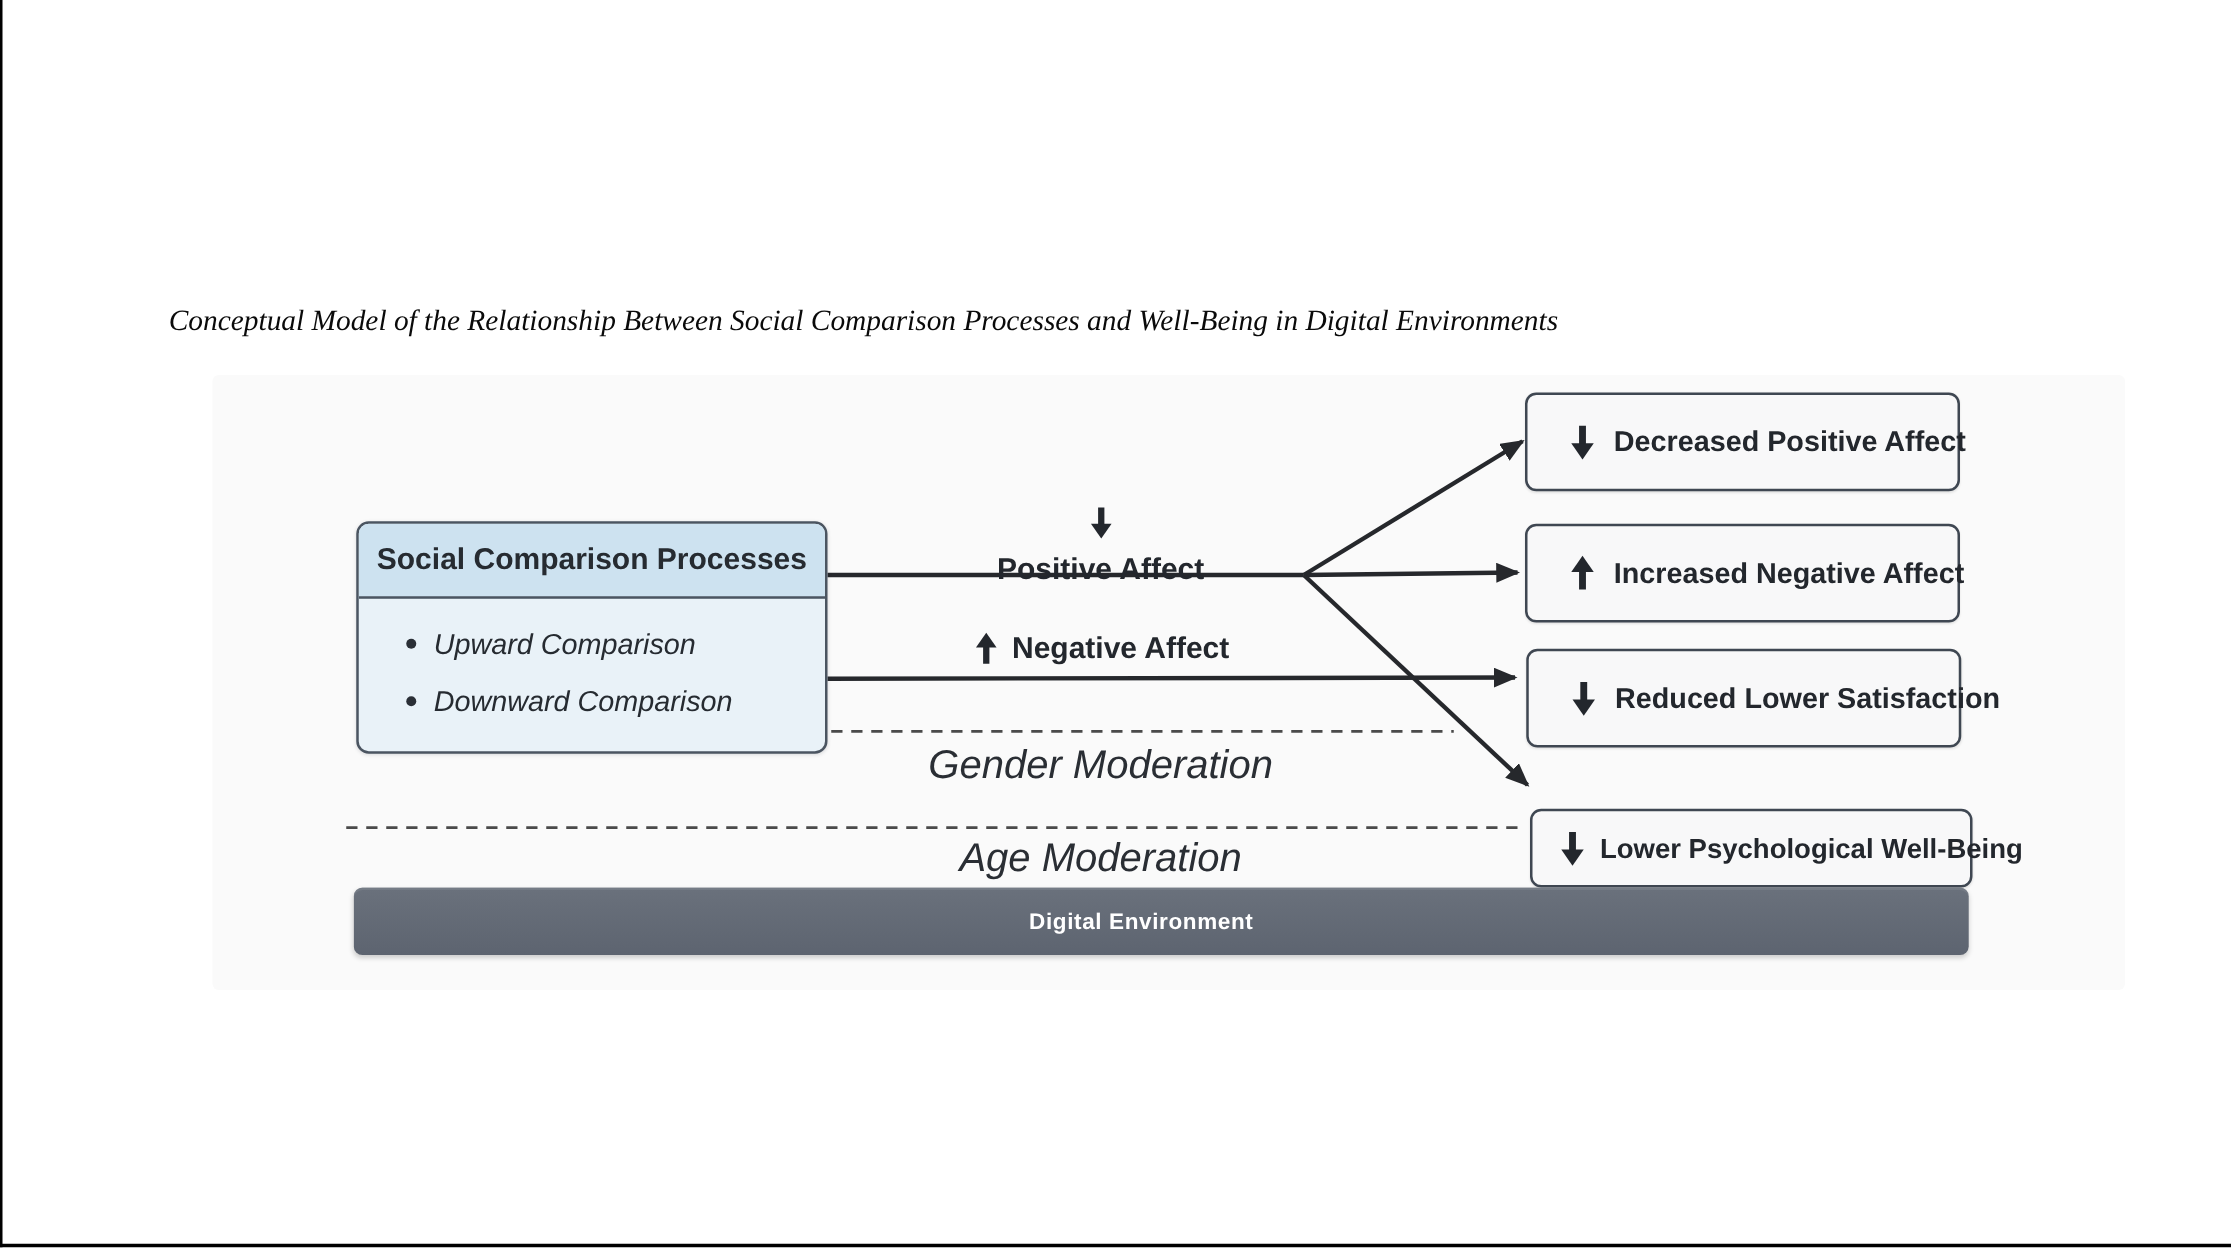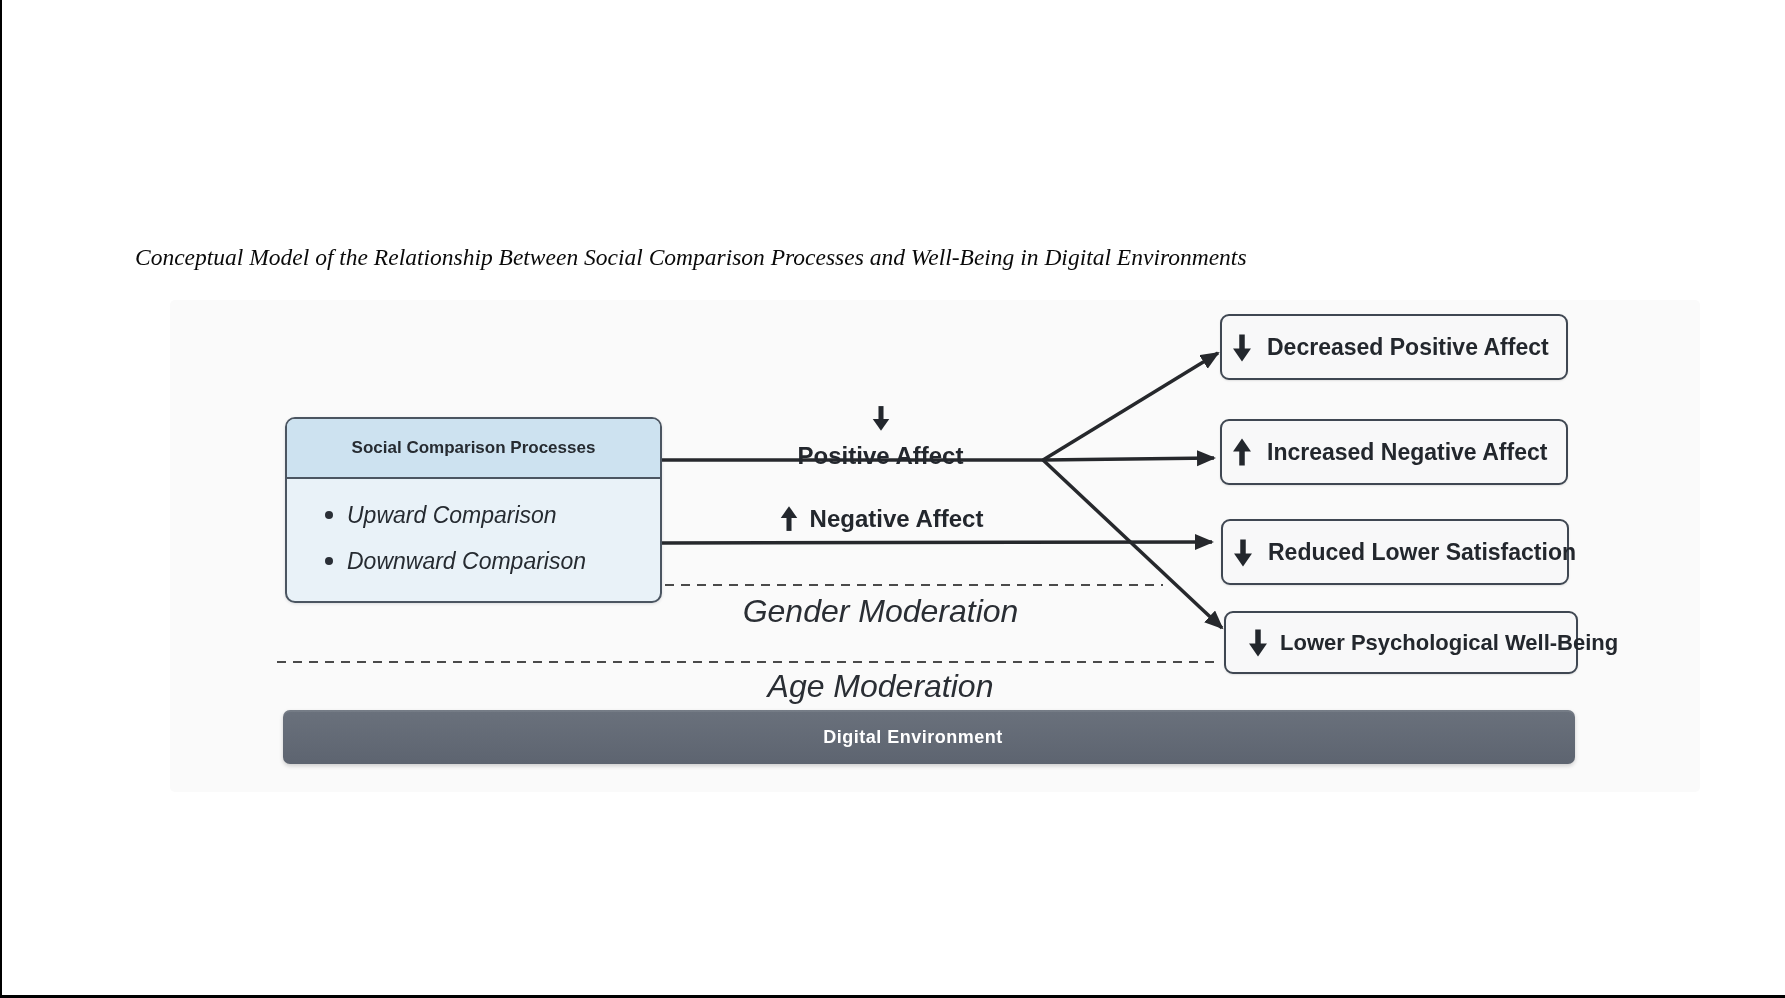--- a/index.html
+++ b/index.html
@@ -27,46 +27,46 @@
   .predictor{
     position:absolute;left:285px;top:417px;width:377px;height:186px;
     border:2.5px solid #4b5561;border-radius:10px;background:#e9f2f8;
     box-sizing:border-box;box-shadow:0 1px 3px rgba(40,50,60,.15);
     overflow:hidden;
   }
   .predictor-header{
     height:58px;background:#cde2f0;border-bottom:2px solid #4b5561;
     display:flex;align-items:center;justify-content:center;
   }
-  .predictor-title{font-size:17px;font-weight:700;color:#262b31;}
+  .predictor-title{font-size:24px;font-weight:700;color:#262b31;}
   .predictor-body{padding:13px 0 0 38px;}
   .bullet-row{display:flex;align-items:center;height:46px;font-style:italic;}
   .bullet-dot{width:8px;height:8px;border-radius:50%;background:#2a2f36;margin-right:14px;flex:none;}
   .bullet-label{font-size:23px;color:#262b31;}
 
   
   .mid-label{
     position:absolute;left:698px;width:365px;text-align:center;
     display:flex;align-items:center;justify-content:center;gap:10px;
   }
   .path-text{font-size:24px;font-weight:700;color:#23272d;white-space:nowrap;}
   .moderator-text{font-size:32px;font-style:italic;color:#2a2e34;white-space:nowrap;}
 
   
   .outcome{
-    position:absolute;width:348px;height:66px;background:#f8f8f9;
+    position:absolute;width:348px;height:79px;background:#f8f8f9;
     border:2px solid #3f4752;border-radius:9px;box-sizing:border-box;
-    display:flex;align-items:center;padding-left:8px;gap:13px;
+    display:flex;align-items:center;padding-left:32px;gap:13px;
     box-shadow:0 1px 2px rgba(0,0,0,.10);
   }
   .outcome-label{font-size:23px;font-weight:700;color:#23272d;white-space:nowrap;}
   .outcome-1{left:1220px;top:314px;}
   .outcome-2{left:1220px;top:396px;margin-top:23px;}
   .outcome-3{left:1221px;top:519px;}
-  .outcome-4{left:1224px;top:611px;width:354px;height:63px;padding-left:20px;gap:10px;}
+  .outcome-4{left:1224px;top:647px;width:354px;height:63px;padding-left:20px;gap:10px;}
 
   
   .env-bar{
     position:absolute;left:283px;top:710px;width:1292px;height:54px;
     background:linear-gradient(180deg,#6a717c 0%,#5d6470 100%);
     background-color:#5d6470;border-radius:7px;
     display:flex;align-items:center;justify-content:center;
     box-shadow:0 2px 4px rgba(0,0,0,.18), inset 0 2px 0 rgba(255,255,255,.08);
   }
   .env-label{

